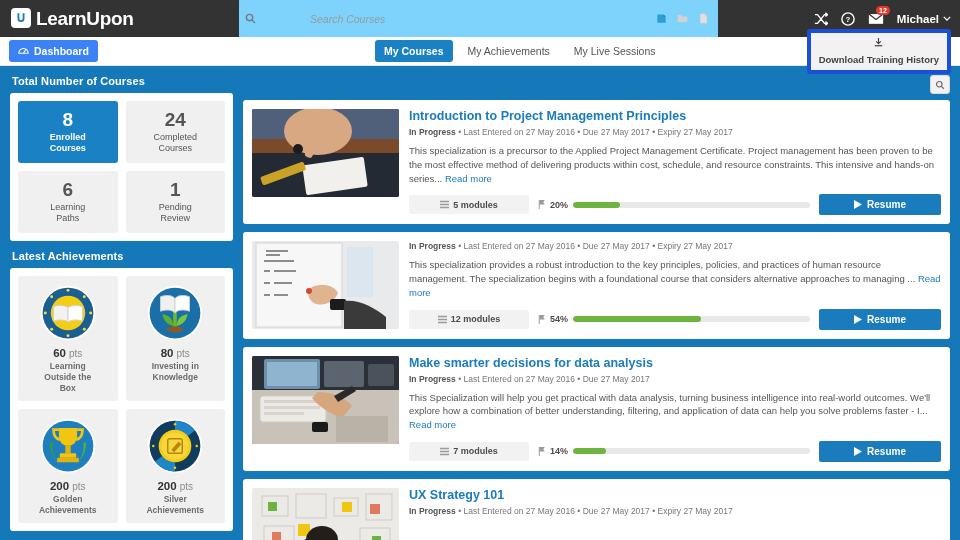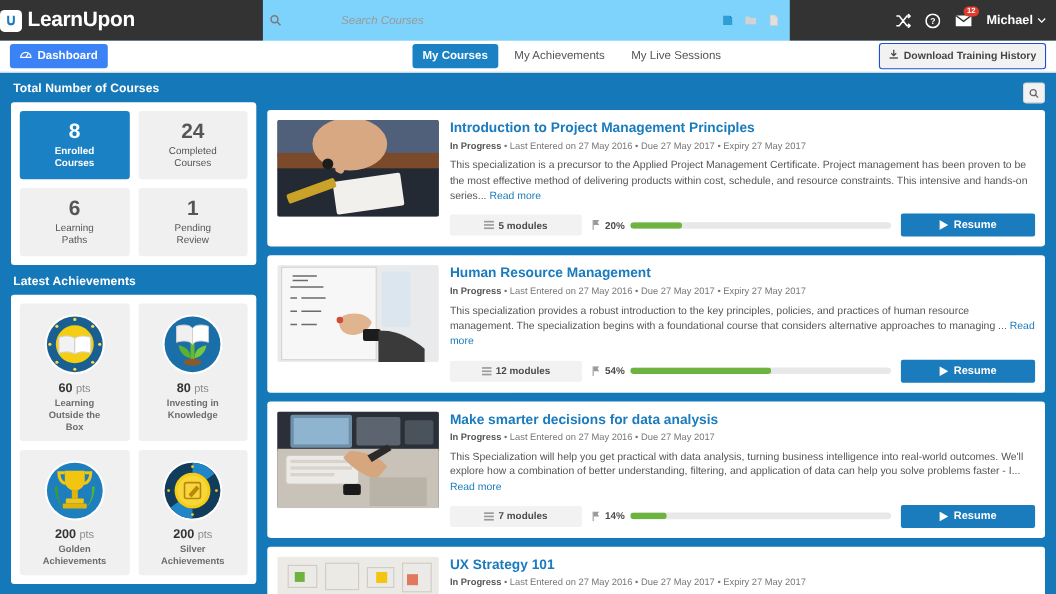--- a/index.html
+++ b/index.html
@@ -8,21 +8,21 @@
     font-family: "Liberation Sans", sans-serif;
     background: #1578b8;
     overflow: hidden;
   }
 
   
   .topbar {
     height: 37px; background: #333333;
     display: flex; align-items: center; position: relative;
   }
-  .logo-wrap { display: flex; align-items: center; }
+  .logo-wrap { display: flex; padding-left: 11px; }
   .logo-mark {
     width: 20px; height: 20px; background: #ffffff; border-radius: 4px;
     display: flex; align-items: center; justify-content: center;
     margin-right: 5px;
   }
   .logo-mark svg { display: block; }
   .logo-text { color: #ffffff; font-size: 19px; font-weight: bold; letter-spacing: -0.3px; }
 
   .searchbox {
     position: absolute; left: 239px; width: 479px; height: 40px;
@@ -58,24 +58,25 @@
     font-size: 10.5px; font-weight: bold; border: none; border-radius: 3px;
     padding: 5px 9px; display: flex; align-items: center; gap: 5px; cursor: pointer;
   }
   .tabs { position: absolute; left: 375px; display: flex; align-items: center; gap: 6px; }
   .tab {
     font-size: 10.5px; color: #555; padding: 5px 9px; border-radius: 3px; cursor: pointer;
     white-space: nowrap;
   }
   .tab.active { background: #1a82c4; color: #fff; font-weight: bold; }
   .dl-btn {
-    position: absolute; right: 9px; background: #f2f2f2; border: 1px solid #1d4ed8;
+    position: absolute; right: 9px; background: #f2f2f2; border: 4px solid #1d4ed8;
     border-radius: 3px; font-size: 9.5px; color: #444; font-weight: bold;
     padding: 5px 8px; display: flex; align-items: center; gap: 5px; cursor: pointer;
     font-family: "Liberation Sans", sans-serif;
+    flex-direction: column;
   }
 
   
   .page {
     display: flex; padding: 9px 10px 0 10px; gap: 10px;
     height: calc(540px - 37px - 30px);
   }
 
   
   .sidebar { width: 223px; flex: 0 0 223px; }
@@ -451,21 +452,20 @@
             <path d="M12 30h6M12 42h6M12 54h6"></path>
             <path d="M22 30h22M22 42h18M22 54h14"></path>
           </g>
           <path d="M60 46c10-4 22-2 26 6-4 10-16 14-24 10-6-3-8-12-2-16z" fill="#e0b48e"></path>
           <rect x="78" y="58" width="16" height="11" rx="2" fill="#1c1c1c"></rect>
           <path d="M92 60c14-2 30 6 42 16v12H92z" fill="#3a3a3a"></path>
           <circle cx="57" cy="50" r="3" fill="#d14a3a"></circle>
         </svg>
       </div>
       <div class="cinfo">
-        <div class="ctitle">Human Resource Management</div>
         <div class="cmeta">
           <b>In Progress</b><span> • Last Entered on 27 May 2016  •  Due 27 May 2017  •  Expiry 27 May 2017</span>
         </div>
         <div class="cdesc">
           <span>This specialization provides a robust introduction to the key principles, policies, and practices of human resource management. The specialization begins with a foundational course that considers alternative approaches to managing ... </span><a>Read more</a>
         </div>
         <div class="crow">
           <div class="modules">
             <svg class="icon-sq" viewBox="0 0 12 12">
                 <rect y="1" width="12" height="2" fill="#9a9a9a"></rect>

